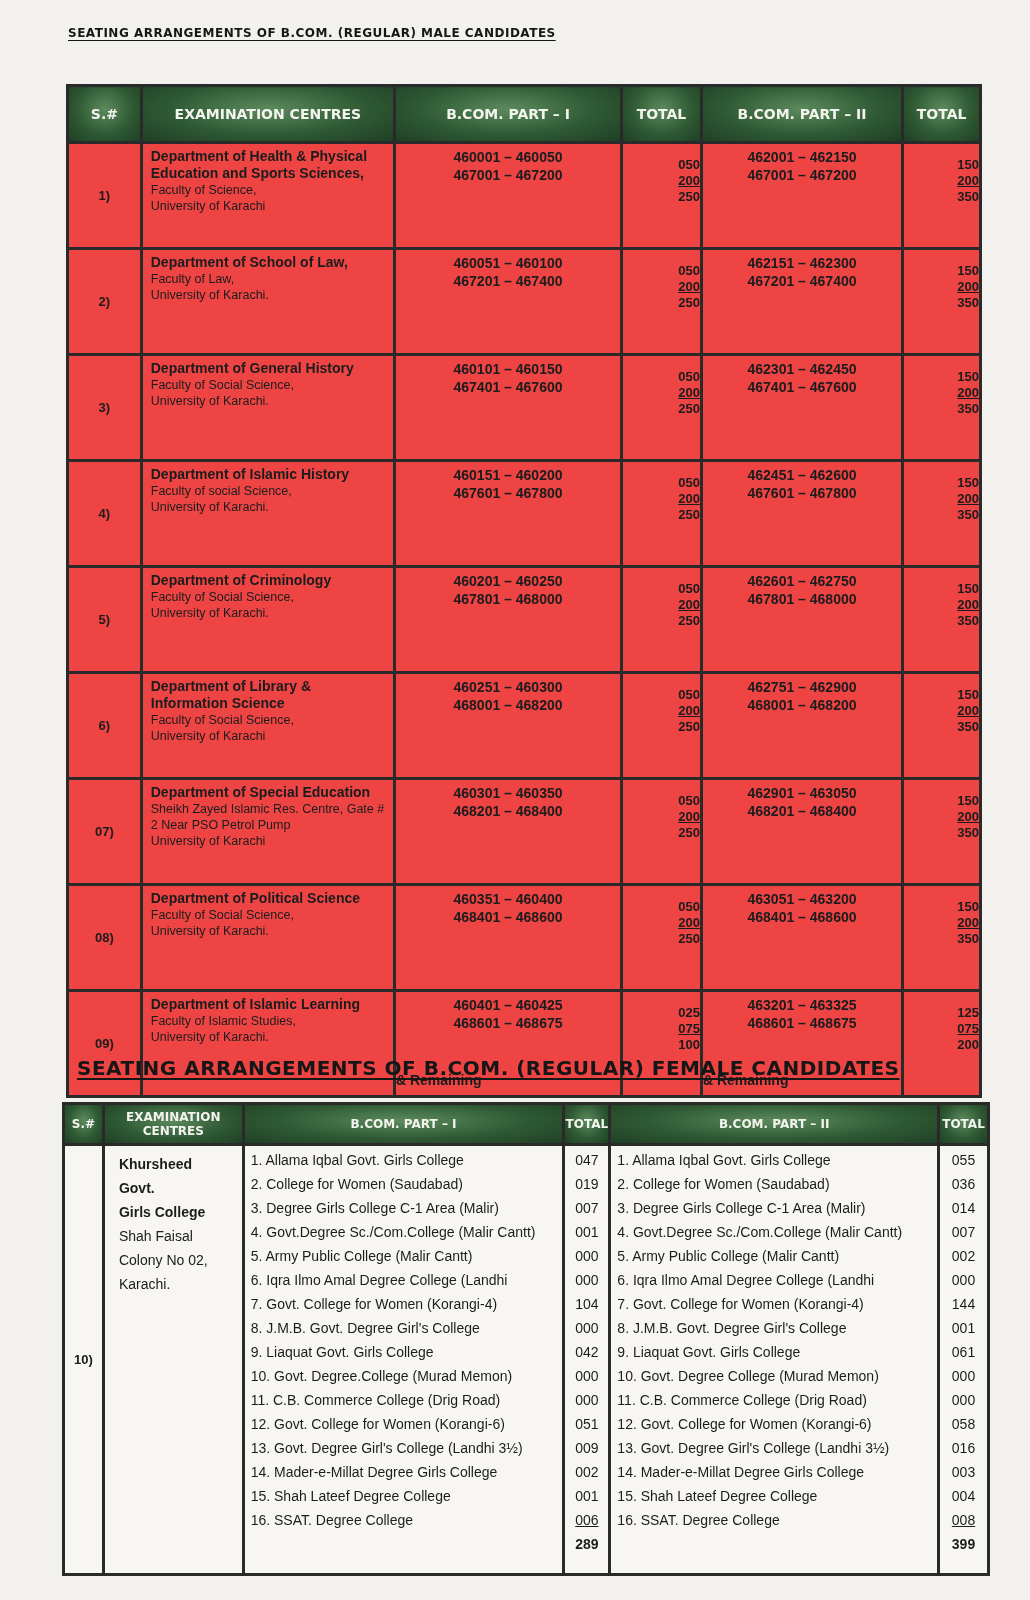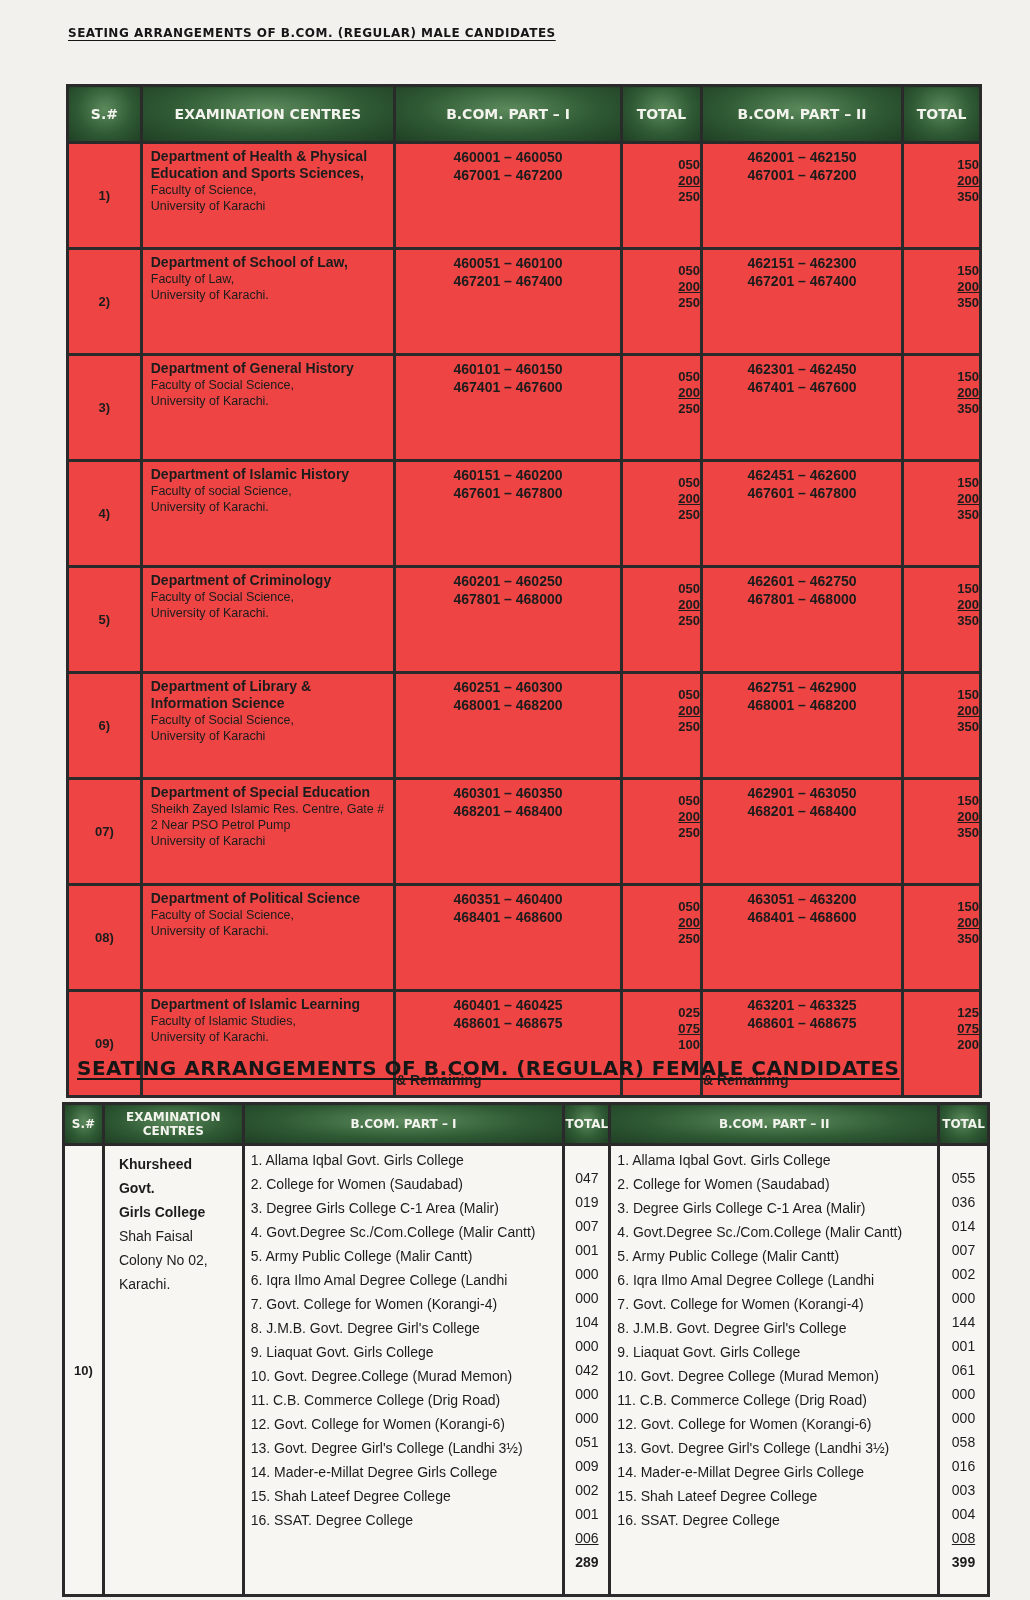--- a/index.html
+++ b/index.html
@@ -47,21 +47,21 @@
   .remaining { position:absolute; left:0; right:0; bottom:6px; text-align:left; font-weight:bold; font-size:14px; }
   .tot { text-align:right; padding-top:13px; font-weight:bold; font-size:13px; line-height:16px; }
   .tot .u { text-decoration:underline; }
 
   
   .female-table { left:62px; top:1102px; width:928px; }
   .female-table th { height:38px; font-size:12px; }
   .female-table td { background:#f7f6f3; }
   .f-centre { padding:6px 14px; font-weight:bold; font-size:14px; line-height:24px; }
   .f-list { padding:2px 6px; font-size:14px; line-height:24px;margin-left:40px; }
-  .f-tot { text-align:center; padding:20px 4px; font-size:14px; line-height:24px; }
+  .f-tot { text-align:center; padding:2px 4px; font-size:14px; line-height:24px; }
   .f-tot .u { text-decoration:underline; }
   .f-tot .grand { font-weight:bold; }
 </style>
 </head>
 <body>
 
 <div class="title male">SEATING ARRANGEMENTS OF B.COM. (REGULAR) MALE CANDIDATES</div>
 
 <table class="male-table">
   <colgroup>

